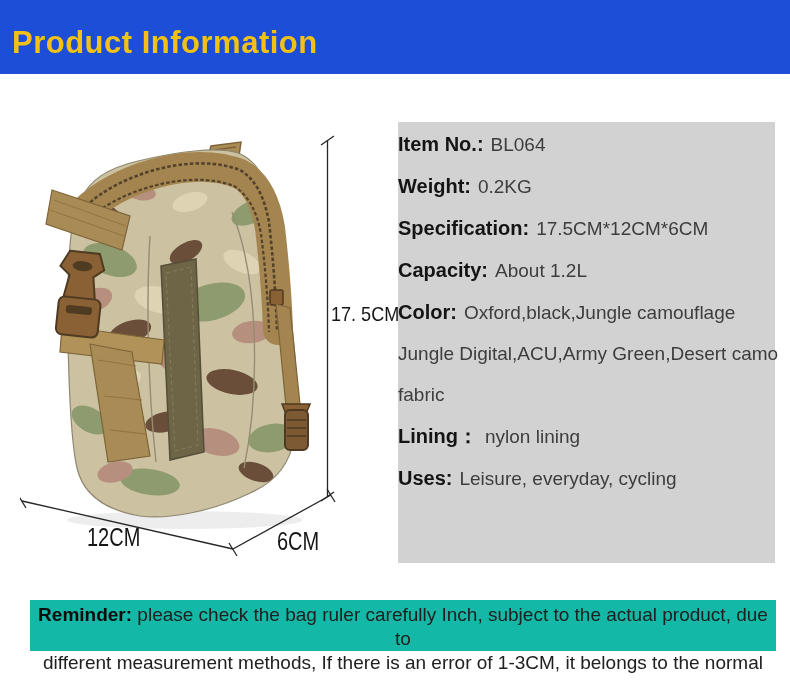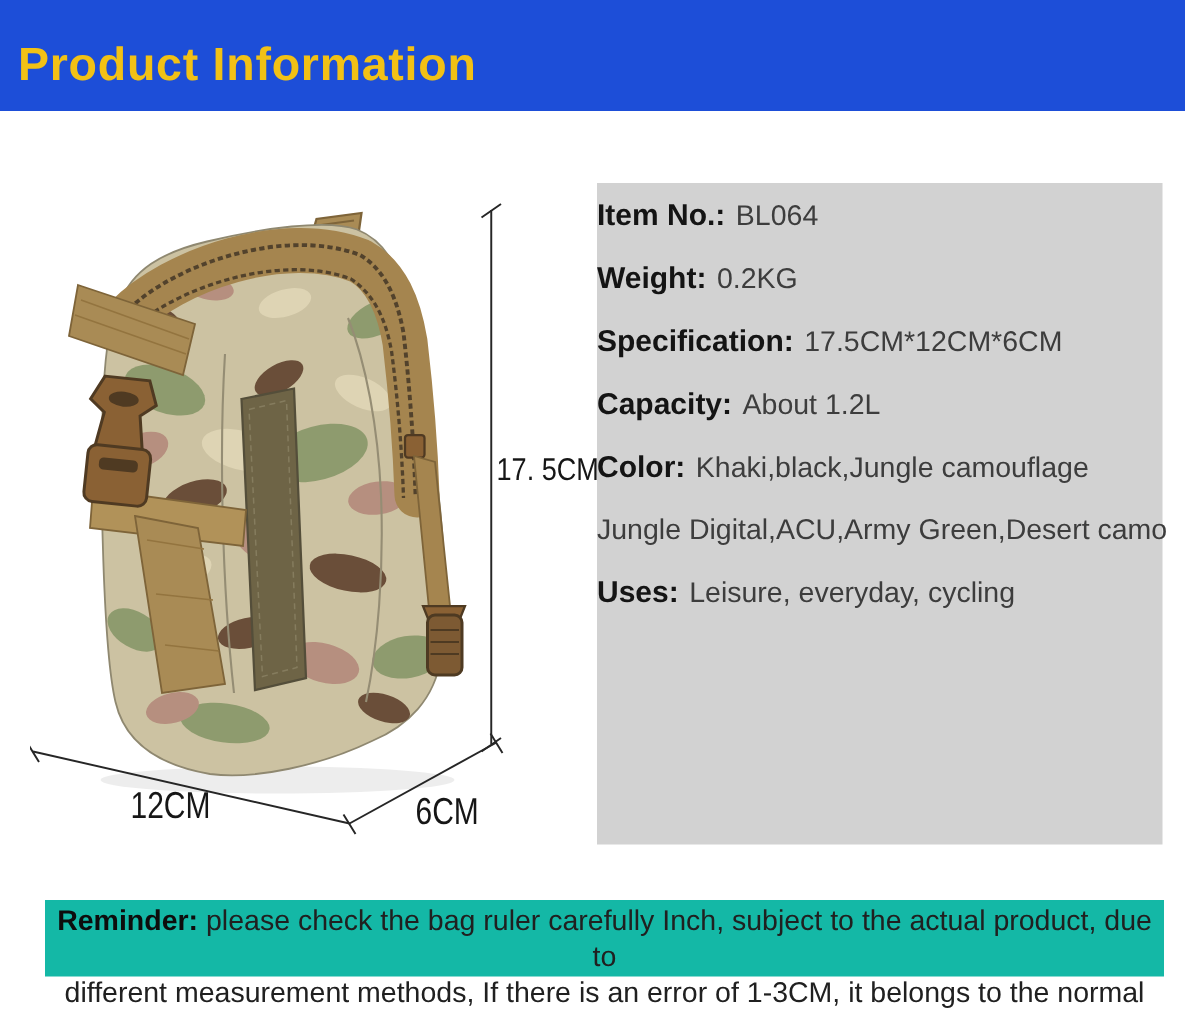--- a/index.html
+++ b/index.html
@@ -158,24 +158,30 @@
     <div class="spec-row">
       <span class="spec-label">Weight:</span><span class="spec-value">0.2KG</span>
     </div>
     <div class="spec-row">
       <span class="spec-label">Specification:</span><span class="spec-value">17.5CM*12CM*6CM</span>
     </div>
     <div class="spec-row">
       <span class="spec-label">Capacity:</span><span class="spec-value">About 1.2L</span>
     </div>
     <div class="spec-row">
-      <span class="spec-label">Color:</span><span class="spec-value">Khaki,black,Jungle camouflage</span>
+      <span class="spec-label">Color:</span><span class="spec-value">Oxford,black,Jungle camouflage</span>
     </div>
     <div class="spec-row">
       <span class="spec-value">Jungle Digital,ACU,Army Green,Desert camo</span>
+    </div>
+    <div class="spec-row">
+      <span class="spec-value">fabric</span>
+    </div>
+    <div class="spec-row">
+      <span class="spec-label">Lining：</span><span class="spec-value">nylon lining</span>
     </div>
     <div class="spec-row">
       <span class="spec-label">Uses:</span><span class="spec-value">Leisure, everyday, cycling</span>
     </div>
   </section>
 
   <footer class="reminder">
     <div class="rem-line">
       <span class="rem-label">Reminder:</span>
       <span>please check the bag ruler carefully Inch, subject to the actual product, due to</span>

